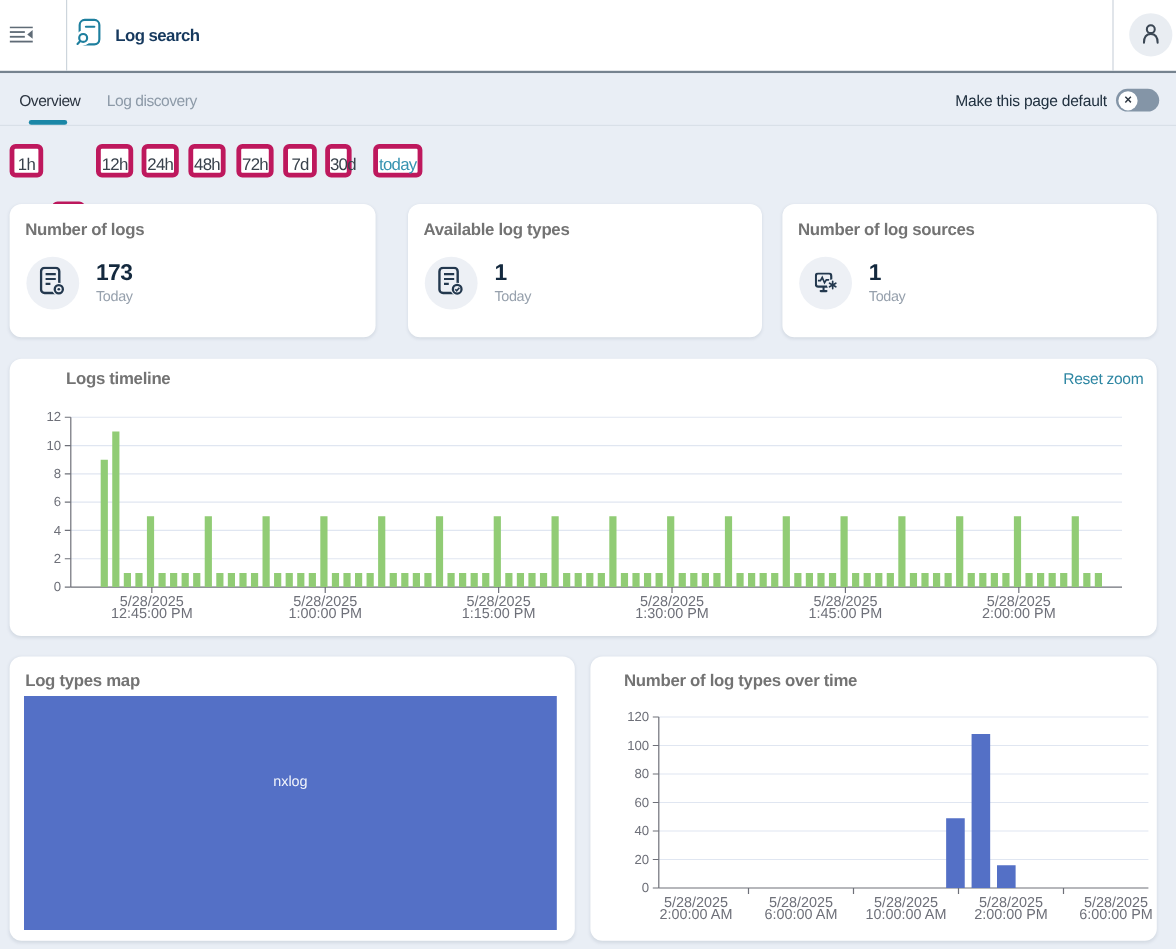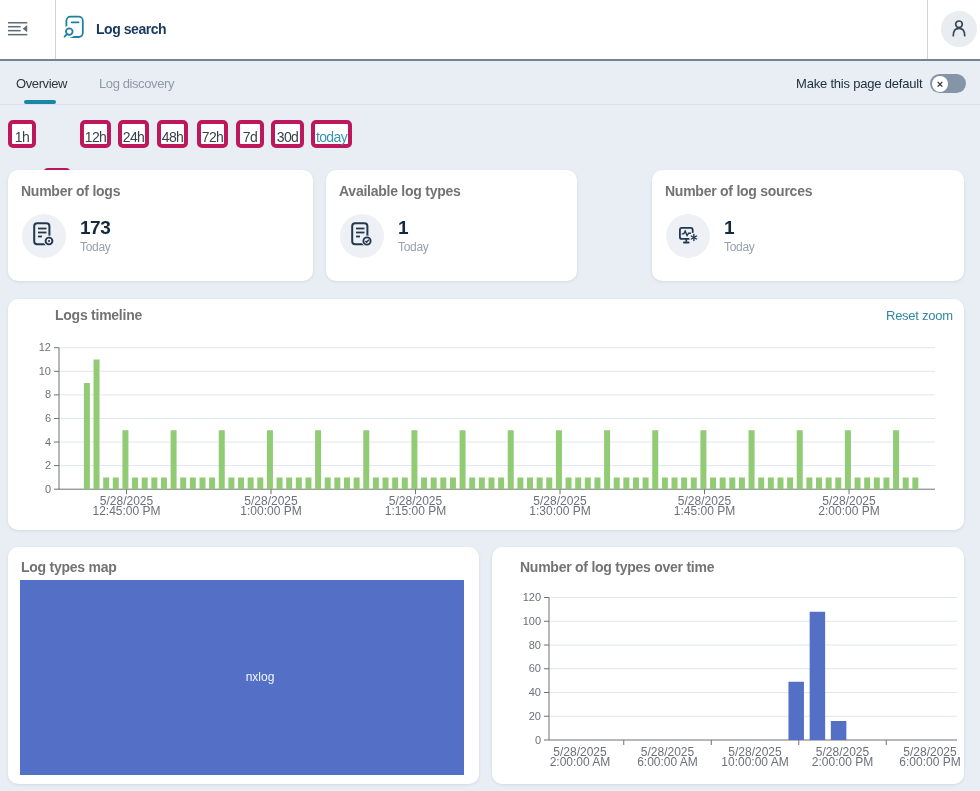--- a/index.html
+++ b/index.html
@@ -50,52 +50,52 @@
 </svg>
 <div id="brand">Log search</div>
 <div class="abs" style="left:941px; top:11px; width:36px; height:36px; border-radius:50%; background:#e9edf2;"></div>
 <svg class="abs" style="left:952px; top:19.5px;" width="14" height="17" viewBox="0 0 14 17">
   <circle cx="7" cy="4.3" r="3.3" fill="none" stroke="#3b4754" stroke-width="1.7"></circle>
   <path d="M1.3,15.7 C1.3,10.4 3.8,8.4 7,8.4 C10.2,8.4 12.7,10.4 12.7,15.7" fill="none" stroke="#3b4754" stroke-width="1.7" stroke-linecap="round"></path>
 </svg>
 
 <div id="tabs"></div>
 <div class="tab" style="left:16px; color:#2b3440;">Overview</div>
-<div class="tab" style="left:99px; color:#8d9aa8;">Log discovery</div>
+<div class="tab" style="left:89px; color:#8d9aa8;">Log discovery</div>
 <div id="underline" style="top:100px;"></div>
 <div class="abs" style="left:796px; top:76px; font-size:13px; letter-spacing:-0.2px; color:#20303f;">Make this page default</div>
 <div class="abs" style="left:930px; top:74px; width:36px; height:19px; border-radius:10px; background:#8495a7;"></div>
 <div class="abs" style="left:932px; top:75.5px; width:16px; height:16px; border-radius:50%; background:#fff; text-align:center; font-size:11px; font-weight:bold; color:#2c3540; line-height:16px;">×</div>
 
 <div class="tbtn" style="left:8px;   width:28px;">1h</div>
 <div class="tbtn" style="left:43px;  width:28px;margin-top:48px;">4h</div>
 <div class="tbtn" style="left:80px;  width:31px;">12h</div>
 <div class="tbtn" style="left:118px; width:31px;">24h</div>
 <div class="tbtn" style="left:157px; width:31px;">48h</div>
 <div class="tbtn" style="left:197px; width:31px;">72h</div>
 <div class="tbtn" style="left:236px; width:28px;">7d</div>
-<div class="tbtn" style="left:271px; width:33px;">30d</div>
+<div class="tbtn" style="left:271px; width:22px;">30d</div>
 <div class="tbtn" style="left:311px; width:41px; color:#3793b1;">today</div>
 
 <div class="card statc" style="left:8px; width:305px;">
   <div class="stat-title ctitle">Number of logs</div>
   <div class="iconcirc"></div>
   <svg class="abs" style="left:25px; top:52px;" width="24" height="28" viewBox="0 0 24 28">
     <rect x="1.2" y="1.2" width="15.2" height="21" rx="3" fill="none" stroke="#23384e" stroke-width="2"></rect>
     <line x1="5" y1="6.5" x2="13.5" y2="6.5" stroke="#23384e" stroke-width="1.8"></line>
     <line x1="5" y1="10.5" x2="13.5" y2="10.5" stroke="#23384e" stroke-width="1.8"></line>
     <line x1="5" y1="14.5" x2="9" y2="14.5" stroke="#23384e" stroke-width="1.8"></line>
     <circle cx="16" cy="19" r="5.4" fill="#edf0f5"></circle>
     <circle cx="16" cy="19" r="3.4" fill="none" stroke="#23384e" stroke-width="1.9"></circle>
     <circle cx="16" cy="19" r="1.1" fill="#23384e"></circle>
   </svg>
   <div class="bignum">173</div>
   <div class="todaylbl">Today</div>
 </div>
-<div class="card statc" style="left:326px; width:251px;">
+<div class="card statc" style="left:340px; width:295px;">
   <div class="stat-title ctitle">Available log types</div>
   <div class="iconcirc"></div>
   <svg class="abs" style="left:25px; top:52px;" width="24" height="28" viewBox="0 0 24 28">
     <rect x="1.2" y="1.2" width="15.2" height="21" rx="3" fill="none" stroke="#23384e" stroke-width="2"></rect>
     <line x1="5" y1="6.5" x2="13.5" y2="6.5" stroke="#23384e" stroke-width="1.8"></line>
     <line x1="5" y1="10.5" x2="13.5" y2="10.5" stroke="#23384e" stroke-width="1.8"></line>
     <line x1="5" y1="14.5" x2="9" y2="14.5" stroke="#23384e" stroke-width="1.8"></line>
     <circle cx="16" cy="19" r="5.4" fill="#edf0f5"></circle>
     <circle cx="16" cy="19" r="3.6" fill="none" stroke="#23384e" stroke-width="1.9"></circle>
     <path d="M14.4,19 l1.2,1.3 l2.2,-2.5" fill="none" stroke="#23384e" stroke-width="1.4"></path>
@@ -165,21 +165,21 @@
 <text x="696.51" y="206.2" text-anchor="middle" font-size="12" fill="#6e7079">5/28/2025</text>
 <text x="696.51" y="216.2" text-anchor="middle" font-size="12" fill="#6e7079">1:45:00 PM</text>
 <line x1="841.01" y1="190.2" x2="841.01" y2="195.2" stroke="#6e7079" stroke-width="1"></line>
 <text x="841.01" y="206.2" text-anchor="middle" font-size="12" fill="#6e7079">5/28/2025</text>
 <text x="841.01" y="216.2" text-anchor="middle" font-size="12" fill="#6e7079">2:00:00 PM</text>
 </svg>
 
 <div class="card" style="left:8px; top:547px; width:471px; height:237px;"></div>
 <div class="abs ctitle" style="left:21px; top:559px;">Log types map</div>
 <div class="abs" style="left:20px; top:580px; width:444px; height:195px; background:#5470c6;"></div>
-<div class="abs" style="left:20px; top:670px; width:444px; text-align:center; font-size:12px; color:#f2f5fb;margin-left:18px;">nxlog</div>
+<div class="abs" style="left:20px; top:644px; width:444px; text-align:center; font-size:12px; color:#f2f5fb;">nxlog</div>
 
 <div class="card" style="left:492px; top:547px; width:472px; height:237px; overflow:hidden;"></div>
 <div class="abs ctitle" style="left:507px; top:559px;margin-left:13px;">Number of log types over time</div>
 <svg class="abs" style="left:492px; top:547px;" width="472" height="237" viewBox="0 0 472 237">
 <line x1="57" y1="169.25" x2="465" y2="169.25" stroke="#e0e6f1" stroke-width="1"></line>
 <line x1="57" y1="145.5" x2="465" y2="145.5" stroke="#e0e6f1" stroke-width="1"></line>
 <line x1="57" y1="121.75" x2="465" y2="121.75" stroke="#e0e6f1" stroke-width="1"></line>
 <line x1="57" y1="98.0" x2="465" y2="98.0" stroke="#e0e6f1" stroke-width="1"></line>
 <line x1="57" y1="74.25" x2="465" y2="74.25" stroke="#e0e6f1" stroke-width="1"></line>
 <line x1="57" y1="50.5" x2="465" y2="50.5" stroke="#e0e6f1" stroke-width="1"></line>

